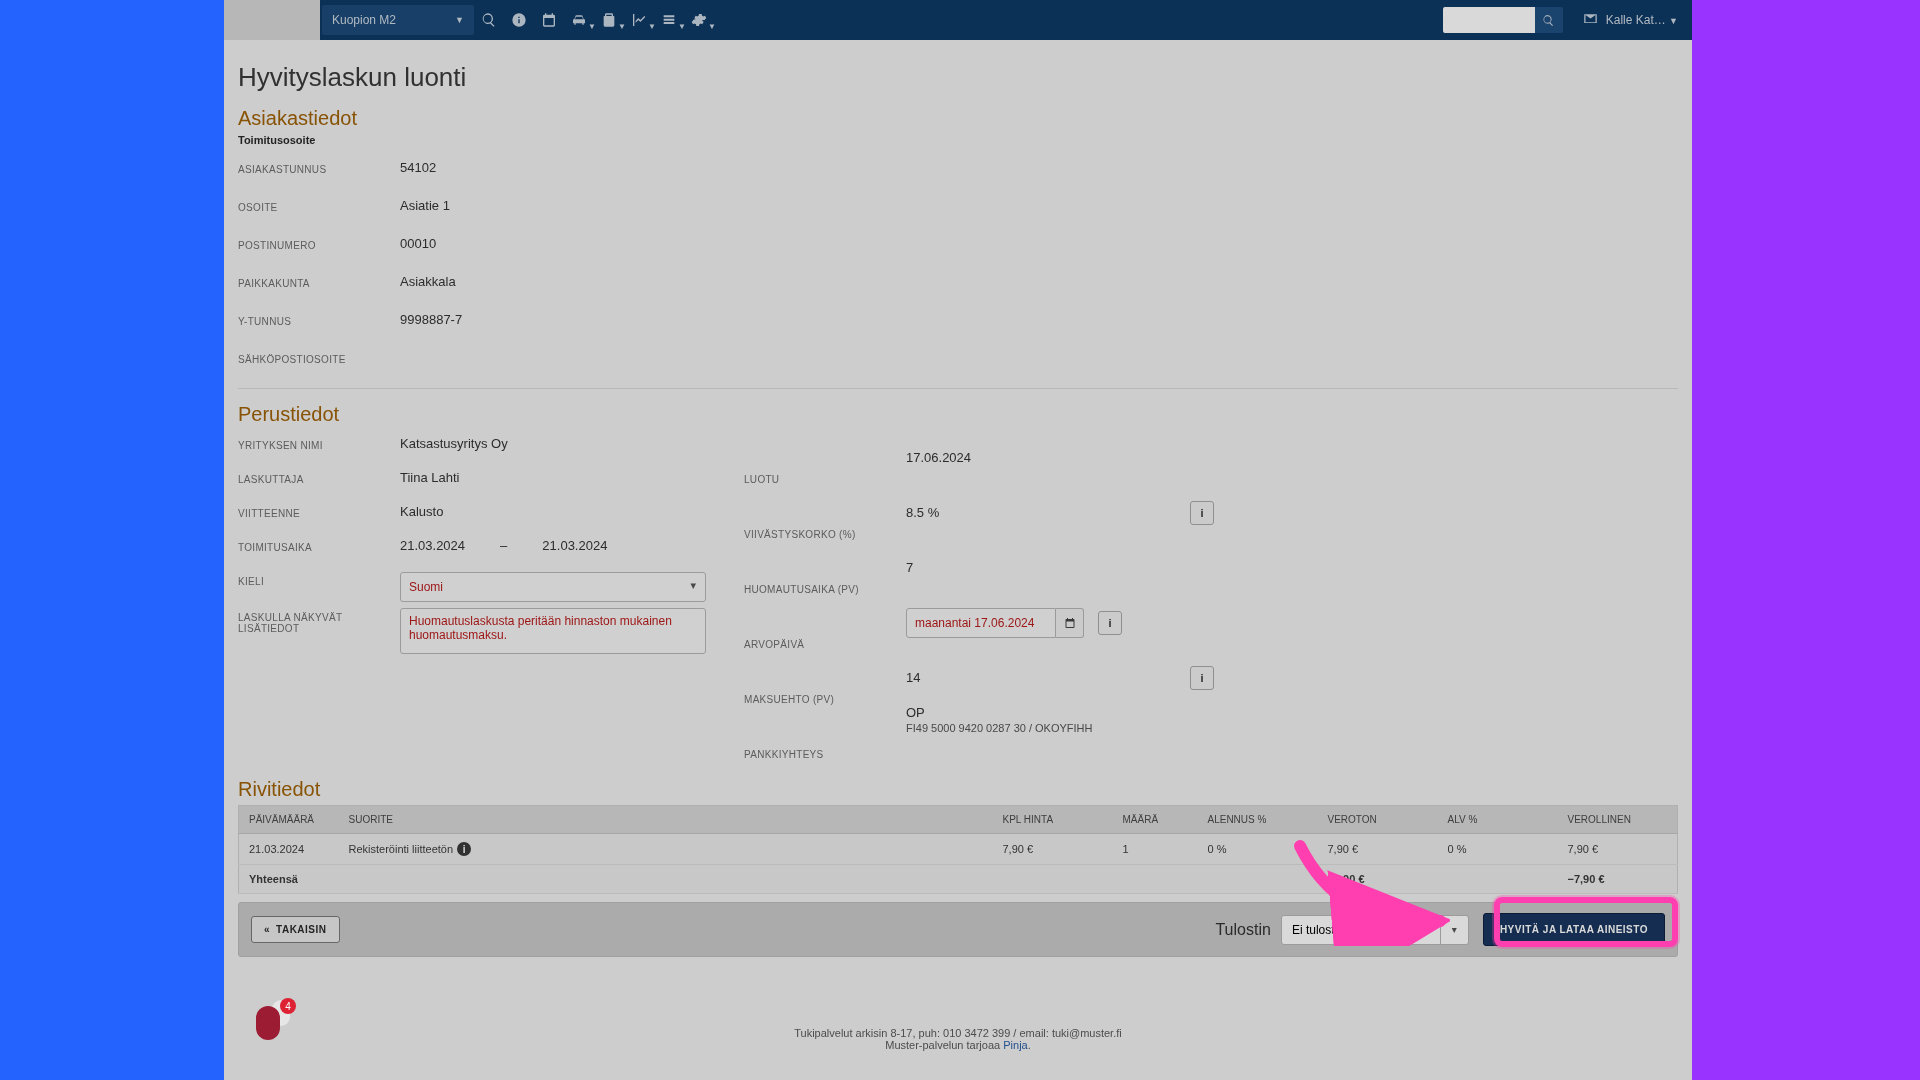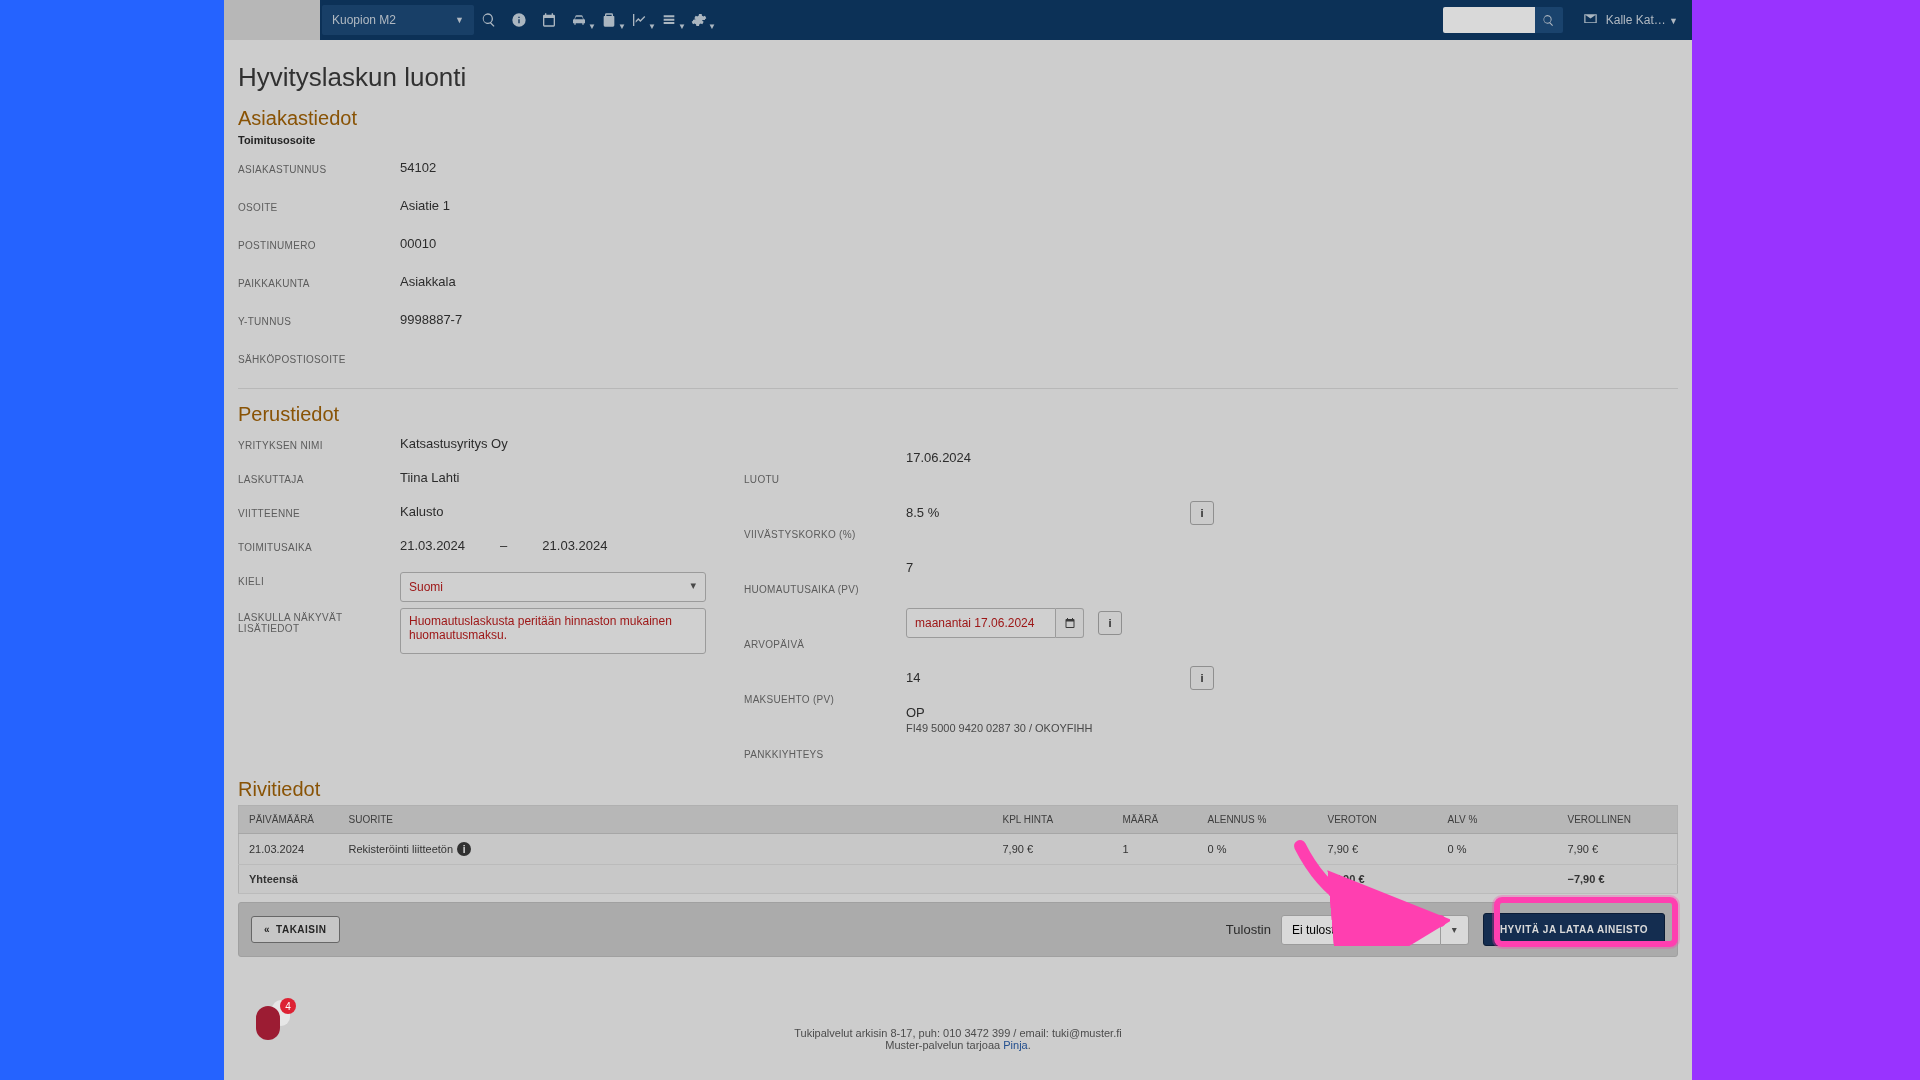--- a/index.html
+++ b/index.html
@@ -78,21 +78,21 @@
   .subv { font-size:11px; color:#555; margin-top:2px;}
   
   table.lines { width:100%; border-collapse:collapse; font-size:11px; color:#3c3c3c; border:1px solid #cfcfcf;}
   table.lines th { background:#d7d7d7; text-align:left; font-weight:500; font-size:10px; text-transform:uppercase; padding:8px 10px; color:#4a4a4a; border-bottom:1px solid #c3c3c3;}
   table.lines td { background:#ececec; padding:8px 10px; border-bottom:1px solid #dcdcdc;}
   table.lines tr.total td { font-weight:700; }
   
   .footerbar { background:#c9c9c9; border:1px solid #bdbdbd; border-radius:3px; margin-top:8px; padding:10px 12px; display:flex; align-items:center;}
   .btn-outline { background:#e9e9e9; border:1px solid #7a7a7a; border-radius:3px; font-size:10px; letter-spacing:0.5px; padding:7px 12px; color:#2b2b2b; font-weight:600; cursor:pointer; display:inline-flex; gap:6px; align-items:center;}
   .footerbar .spacer2{flex:1;}
-  .plabel{font-size:13px; color:#333; margin-right:10px;}
+  .plabel{font-size:16px; color:#333; margin-right:10px;}
   .sel-out { height:30px; background:#fff; border:1px solid #b7b7b7; border-radius:3px 0 0 3px; width:160px; padding:0 10px; font-size:12px; display:flex; align-items:center;}
   .sel-out-caret { height:30px; width:28px; background:#fff; border:1px solid #b7b7b7; border-left:none; border-radius:0 3px 3px 0; display:flex; align-items:center; justify-content:center;}
   .btn-primary { background:#18365f; color:#fff; border:1px solid #0e2240; border-radius:3px; font-size:10px; letter-spacing:0.5px; font-weight:700; padding:10px 16px; margin-left:14px; cursor:pointer;}
   
   .hl-ring { position:absolute; border:6px solid #ff3fb0; border-radius:8px; pointer-events:none;
     left:1494px; top:897px; width:184px; height:50px;
     box-shadow:0 0 0 2px rgba(255,63,176,0.3);
   }
   .arrow { position:absolute; left:1290px; top:836px; pointer-events:none;}
   

